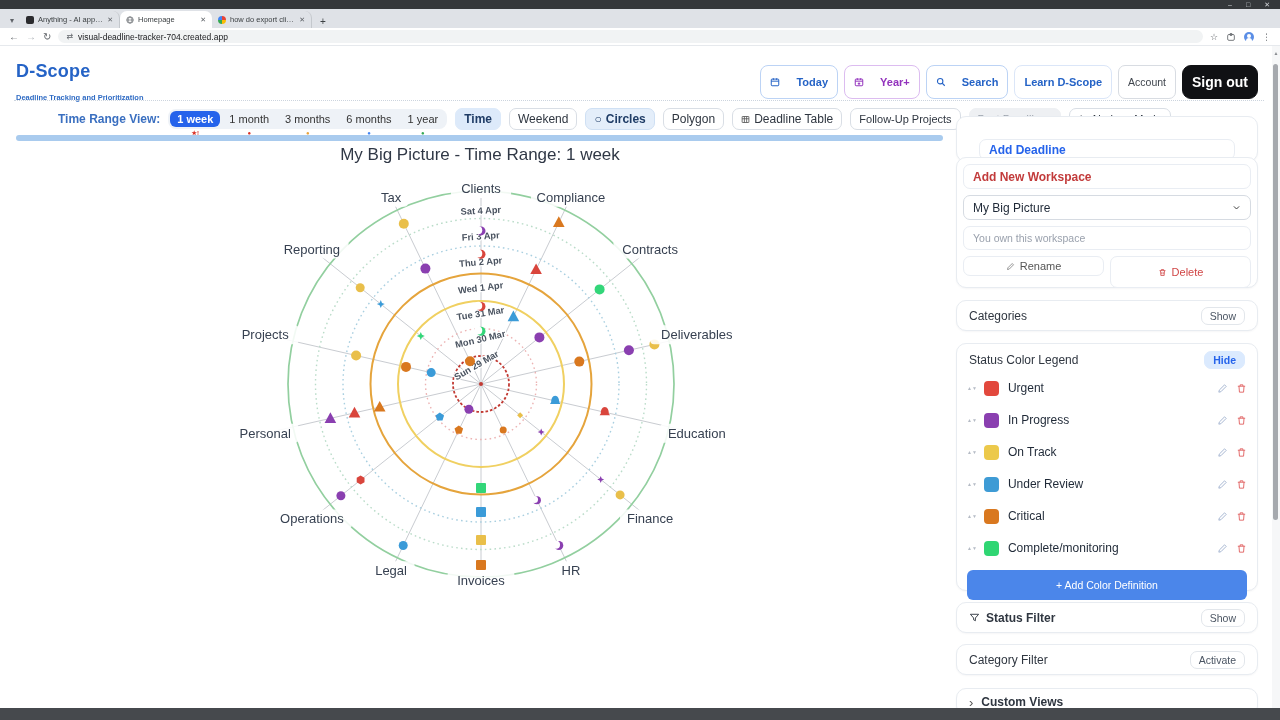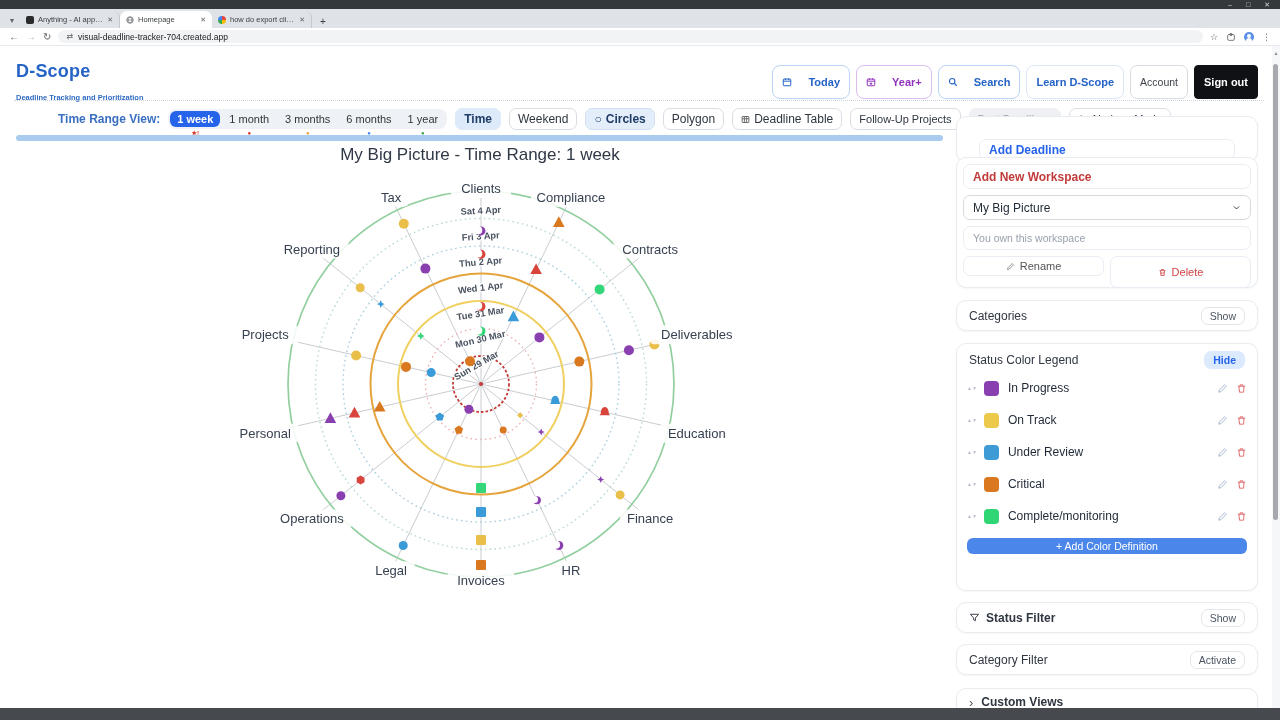--- a/index.html
+++ b/index.html
@@ -34,21 +34,21 @@
   
   .app{left:0;top:46px;width:1280px;height:662px;background:#fff}
   .logo{left:16px;top:15px}
   .logo .name{font-size:18px;font-weight:bold;color:#2563c6;letter-spacing:.2px}
   .logo .tag{font-size:7.5px;font-weight:bold;color:#2f6bc4;margin-top:11px}
   .hbtns{right:22px;top:19px;display:flex;gap:6px;align-items:center}
   .hbtn{height:22px;display:flex;align-items:center;gap:16px;padding:16px 9px;border-radius:8px;border:1px solid #bcd3f5;background:#fff;color:#2563c6;font-size:11px;font-weight:bold;white-space:nowrap}
   .hbtn.year{border-color:#dcbcf0;color:#9333bd}
   .hbtn.learn{border-color:#dbe6f8}
   .hbtn.account{border-color:#d8dce2;color:#3f454d;font-weight:normal;font-size:10.5px;border-radius:7px}
-  .hbtn.signout{background:#101114;border-color:#101114;color:#fff;border-radius:4px;font-size:11px}
+  .hbtn.signout{background:#101114;border-color:#101114;color:#fff;border-radius:9px;font-size:14px}
   .hr-dotted{left:14px;top:54px;width:1250px;border-top:1px dotted #ccd4de}
   .toolbar{left:0;top:60px;width:944px;height:26px;display:flex;align-items:center;gap:8px;padding-left:58px}
   .tr-label{color:#3a6fc0;font-size:12px;font-weight:bold;white-space:nowrap}
   .ranges{display:flex;background:#eef2f7;border-radius:8px;padding:2px;gap:2px}
   .range{position:relative;padding:2px 7px;font-size:11px;color:#333;border-radius:6px;white-space:nowrap}
   .range.sel{background:#2563eb;color:#fff;font-weight:bold}
   .range .mark{position:absolute;left:50%;transform:translateX(-50%);top:19px;font-size:6px;line-height:6px;white-space:nowrap}
   .tbtn{height:22px;display:flex;align-items:center;gap:4px;padding:0 8px;border-radius:7px;border:1px solid #d9dee5;background:#fff;color:#2f3640;font-size:12px;white-space:nowrap}
   .tbtn.lite{background:#ddeafa;border-color:#ddeafa;color:#1f3c66;font-weight:bold}
   .tbtn.circles{background:#e4eefa;border-color:#cfe0f4;color:#1f3c66;font-weight:bold}
@@ -63,21 +63,21 @@
   .card{position:absolute;left:956px;width:302px;background:#fff;border:1px solid #e8ecf1;border-radius:10px;box-shadow:0 1px 2px rgba(20,30,60,.04)}
   .inbtn{border:1px solid #e9edf3;border-radius:7px;display:flex;align-items:center;padding:0 9px;font-weight:bold;background:#fff}
   .rowline{display:flex;align-items:center;padding:0 12px;height:100%}
   .chip{margin-left:auto;border:1px solid #e2e6eb;border-radius:7px;padding:2px 8px;font-size:10.5px;color:#4b5563;background:#fff}
   .chip.blue{background:#dbeafe;border-color:#dbeafe;color:#2563eb;font-weight:bold}
   .lgrow{display:flex;align-items:center;height:32px;padding:0 10px}
   .ud{display:flex;flex-direction:column;line-height:5px;color:#b6bcc6;font-size:5px;margin-right:7px}
   .sw{width:15px;height:15px;border-radius:4px;margin-right:9px}
   .lglabel{font-size:12px;color:#1f2937}
   .micon{margin-left:8px;display:flex;align-items:center}
-  .addcolor{margin:6px 10px;height:16px;background:#4b86ea;border-radius:6px;color:#fff;font-size:10.5px;display:flex;align-items:center;justify-content:center}
+  .addcolor{margin:6px 10px;height:30px;background:#4b86ea;border-radius:6px;color:#fff;font-size:10.5px;display:flex;align-items:center;justify-content:center}
   .ftitle{font-size:12px;color:#2f3640;font-weight:bold;display:flex;align-items:center;gap:6px}
   .ntitle{font-size:12px;color:#2f3640}
 
   
   .vscroll{left:1272px;top:46px;width:8px;height:662px;background:#f6f7f8}
   .vthumb{left:1273px;top:64px;width:5px;height:456px;background:#a6a9ae;border-radius:2.5px}
   .varrow{left:1273px;top:50px;width:6px;color:#8a8d92;font-size:5px;text-align:center}
   .bottombar{left:0;top:708px;width:1280px;height:12px;background:#46494d;z-index:50}
   svg{display:block}
 </style>
@@ -485,20 +485,35 @@
     </div>
   </div>
 
   <div class="card" style="top:297px;height:248px">
     <div style="display:flex;align-items:center;padding:7px 12px 3px">
       <span class="ntitle">Status Color Legend</span>
       <span class="chip blue">Hide</span>
     </div>
     <div class="lgrow">
       <span class="ud">▲▼</span>
+      <span class="sw" style="background: rgb(226, 72, 61);"></span>
+      <span class="lglabel">Urgent</span>
+      <span class="micon" style="margin-left:auto">
+          <svg width="11" height="11" viewBox="0 0 24 24" fill="none" stroke="#9fb0ce" stroke-width="2">
+            <path d="M4 20l4.5-1L20 7.5 16.5 4 5 15.5z"></path>
+          </svg>
+        </span>
+      <span class="micon">
+          <svg width="11" height="11" viewBox="0 0 24 24" fill="none" stroke="#e06060" stroke-width="2">
+            <path d="M4 7h16M9 7V4h6v3M6.5 7l1 13h9l1-13"></path>
+          </svg>
+        </span>
+    </div>
+    <div class="lgrow">
+      <span class="ud">▲▼</span>
       <span class="sw" style="background: rgb(138, 63, 176);"></span>
       <span class="lglabel">In Progress</span>
       <span class="micon" style="margin-left:auto">
           <svg width="11" height="11" viewBox="0 0 24 24" fill="none" stroke="#9fb0ce" stroke-width="2">
             <path d="M4 20l4.5-1L20 7.5 16.5 4 5 15.5z"></path>
           </svg>
         </span>
       <span class="micon">
           <svg width="11" height="11" viewBox="0 0 24 24" fill="none" stroke="#e06060" stroke-width="2">
             <path d="M4 7h16M9 7V4h6v3M6.5 7l1 13h9l1-13"></path>

